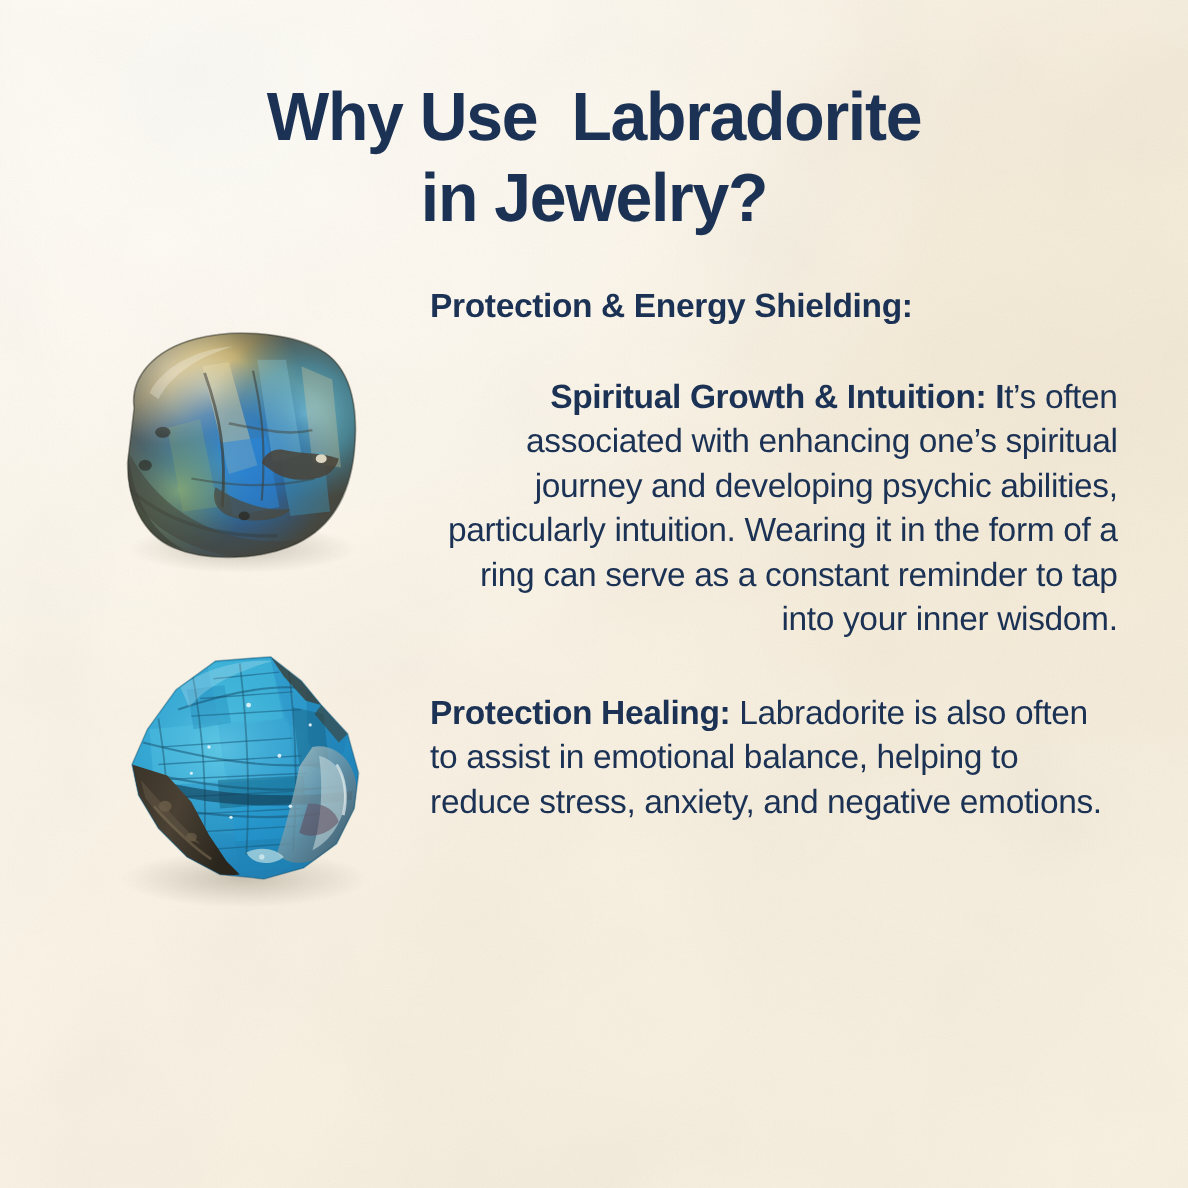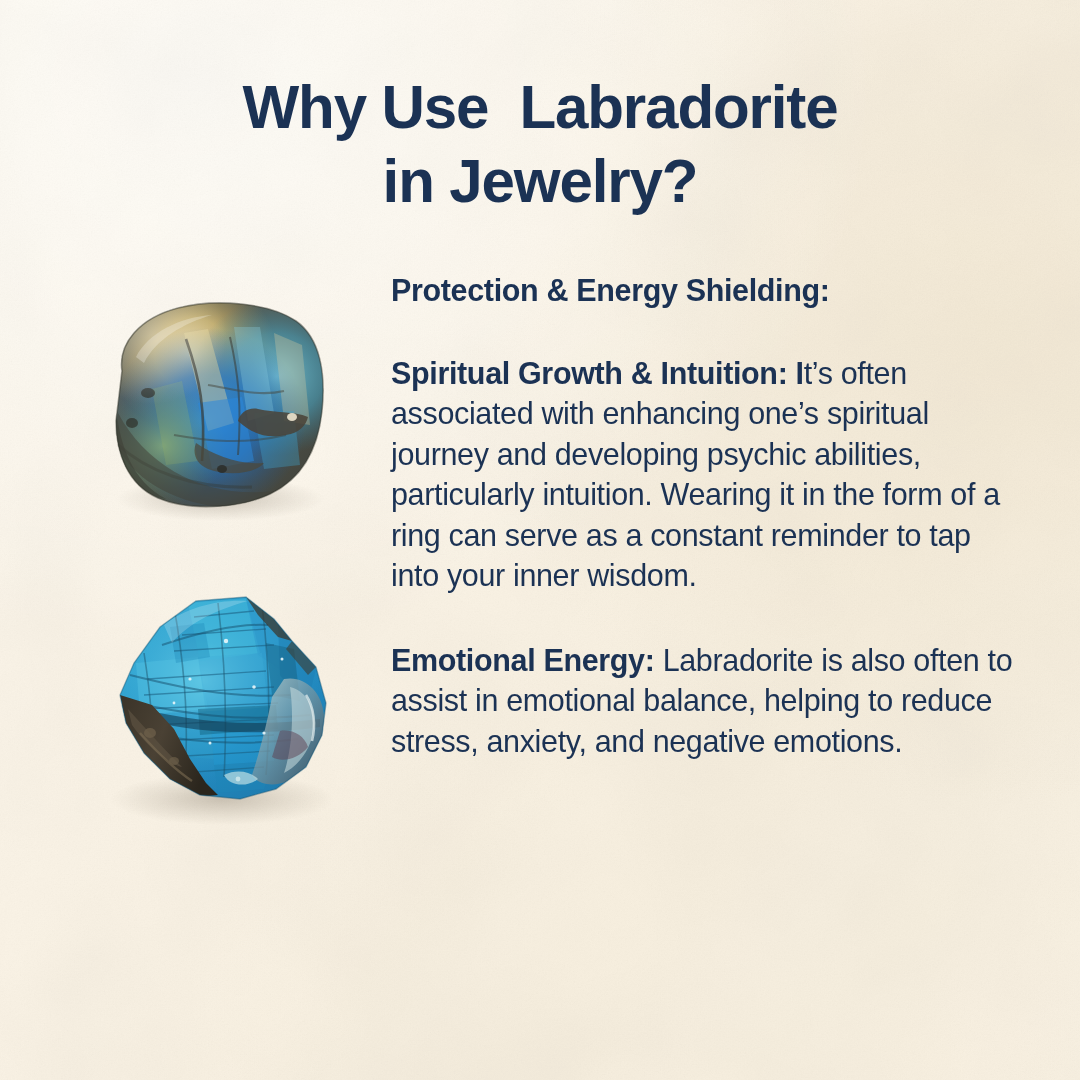--- a/index.html
+++ b/index.html
@@ -54,39 +54,38 @@
     white-space: pre;
     transform: scaleX(0.97);
   }
 
   
   .content-column {
     position: absolute;
     left: 391px;
     top: 258px;
     width: 625px;
-    margin-top: 12px;
   }
   .para {
     color: #1B3254;
     font-family: "Liberation Sans", sans-serif;
     font-size: 30.5px;
     line-height: 40.5px;
     letter-spacing: -0.35px;
     margin: 0 0 33px 0;
     text-align: left;
   }
   .para:last-child { margin-bottom: 0; }
   .para-heading {
     font-weight: bold;
   }
 
   
   #para-1 { margin-bottom: 42px; }
-  #para-2 { margin-bottom: 44px; }
+  #para-2 { margin-bottom: 44px; text-align: right; }
 
   
   .stone-wrap {
     position: absolute;
   }
   #stone-1-wrap {
     left: 88px;
     top: 293px;
     width: 248px;
     height: 232px;
@@ -359,18 +358,18 @@
 
     <p class="para" id="para-1">
       <span class="para-heading">Protection &amp; Energy Shielding:</span><br>
     </p>
 
     <p class="para" id="para-2">
       <span class="para-heading">Spiritual Growth &amp; Intuition: I</span><span>t’s often associated with enhancing one’s spiritual journey and developing psychic abilities, particularly intuition. Wearing it in the form of a ring can serve as a constant reminder to tap into your inner wisdom.</span>
     </p>
 
     <p class="para" id="para-3">
-      <span class="para-heading">Emotional Energy:</span><span> Labradorite is also often to assist in emotional balance, helping to reduce stress, anxiety, and negative emotions.</span>
+      <span class="para-heading">Protection Healing:</span><span> Labradorite is also often to assist in emotional balance, helping to reduce stress, anxiety, and negative emotions.</span>
     </p>
 
   </div>
 
 </div>
 
 </body></html>

